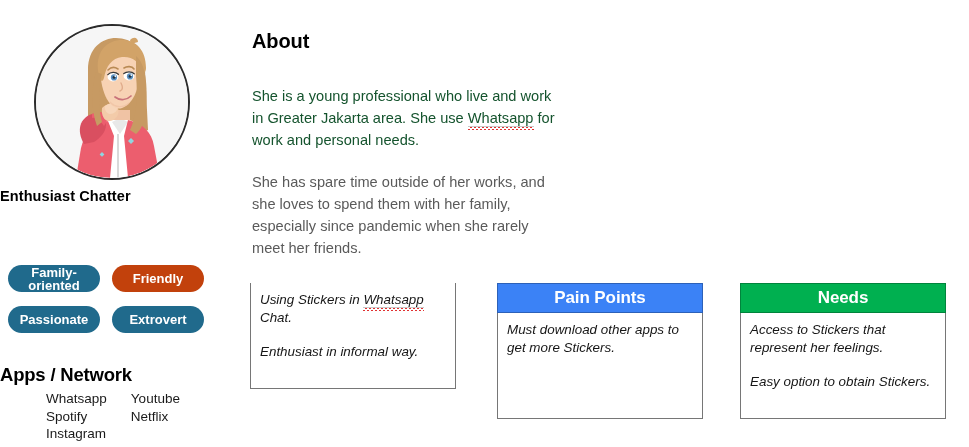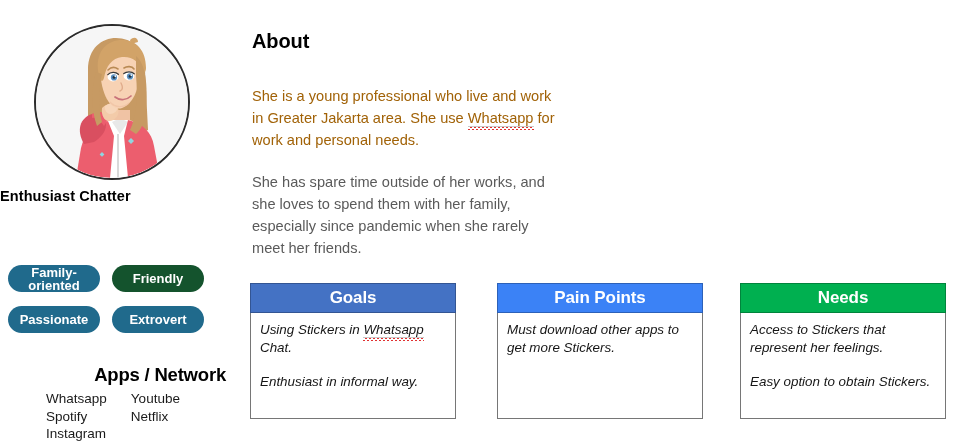--- a/index.html
+++ b/index.html
@@ -86,21 +86,21 @@
   .pill-3 { left: 104px; top: 41px; }
 
   
   .apps {
     position: absolute;
     left: 0px;
     top: 364px;
     width: 226px;
   }
   .apps-title {
-    text-align: right;
+    text-align: left;
     font-size: 18.5px;
     font-weight: bold;
     color: #000;
     letter-spacing: -0.2px;
     margin-bottom: 4px;
   }
   .apps-cols {
     display: flex;
     justify-content: center;
     gap: 24px;
@@ -259,21 +259,21 @@
           <path d="M66 126 l2.4 2.4 l-2.4 2.4 l-2.4 -2.4 Z" fill="#8fd6e0"></path>
         </g>
       </svg>
     </div>
   </div>
 
   <div class="persona-name">Enthusiast Chatter</div>
 
   <div class="tags">
     <div class="pill pill-0" style="background: rgb(32, 106, 140);">Family-oriented</div>
-    <div class="pill pill-1" style="background: #14532d;">Friendly</div>
+    <div class="pill pill-1" style="background: #c2410c;">Friendly</div>
     <div class="pill pill-2" style="background: rgb(32, 106, 140);">Passionate</div>
     <div class="pill pill-3" style="background: rgb(32, 106, 140);">Extrovert</div>
   </div>
 
   <div class="apps">
     <div class="apps-title">Apps / Network</div>
     <div class="apps-cols">
       <div class="apps-col">
         <div>Whatsapp</div>
         <div>Spotify</div>
@@ -282,26 +282,25 @@
       <div class="apps-col">
         <div>Youtube</div>
         <div>Netflix</div>
       </div>
     </div>
   </div>
 </div>
 
 <div class="about">
   <div class="about-title">About</div>
-  <p class="about-para" style="color: #a16207;"><span>She is a young professional who live and work in Greater Jakarta area. She use </span><span class="spell">Whatsapp</span><span> for work and personal needs.</span></p>
+  <p class="about-para" style="color: #14532d;"><span>She is a young professional who live and work in Greater Jakarta area. She use </span><span class="spell">Whatsapp</span><span> for work and personal needs.</span></p>
   <p class="about-para" style="color: rgb(90, 90, 90);">She has spare time outside of her works, and she loves to spend them with her family, especially since pandemic when she rarely meet her friends.</p>
 </div>
 
 <div class="box box-goals">
-  <div class="box-head" style="background: rgb(68, 114, 196);">Goals</div>
   <div class="box-body">
     <p><span>Using Stickers in </span><span class="spell">Whatsapp</span><span> Chat.</span></p>
     <p>Enthusiast in informal way.</p>
   </div>
 </div>
 
 <div class="box box-pain">
   <div class="box-head" style="background: #3b82f6;">Pain Points</div>
   <div class="box-body">
     <p>Must download other apps to get more Stickers.</p>

